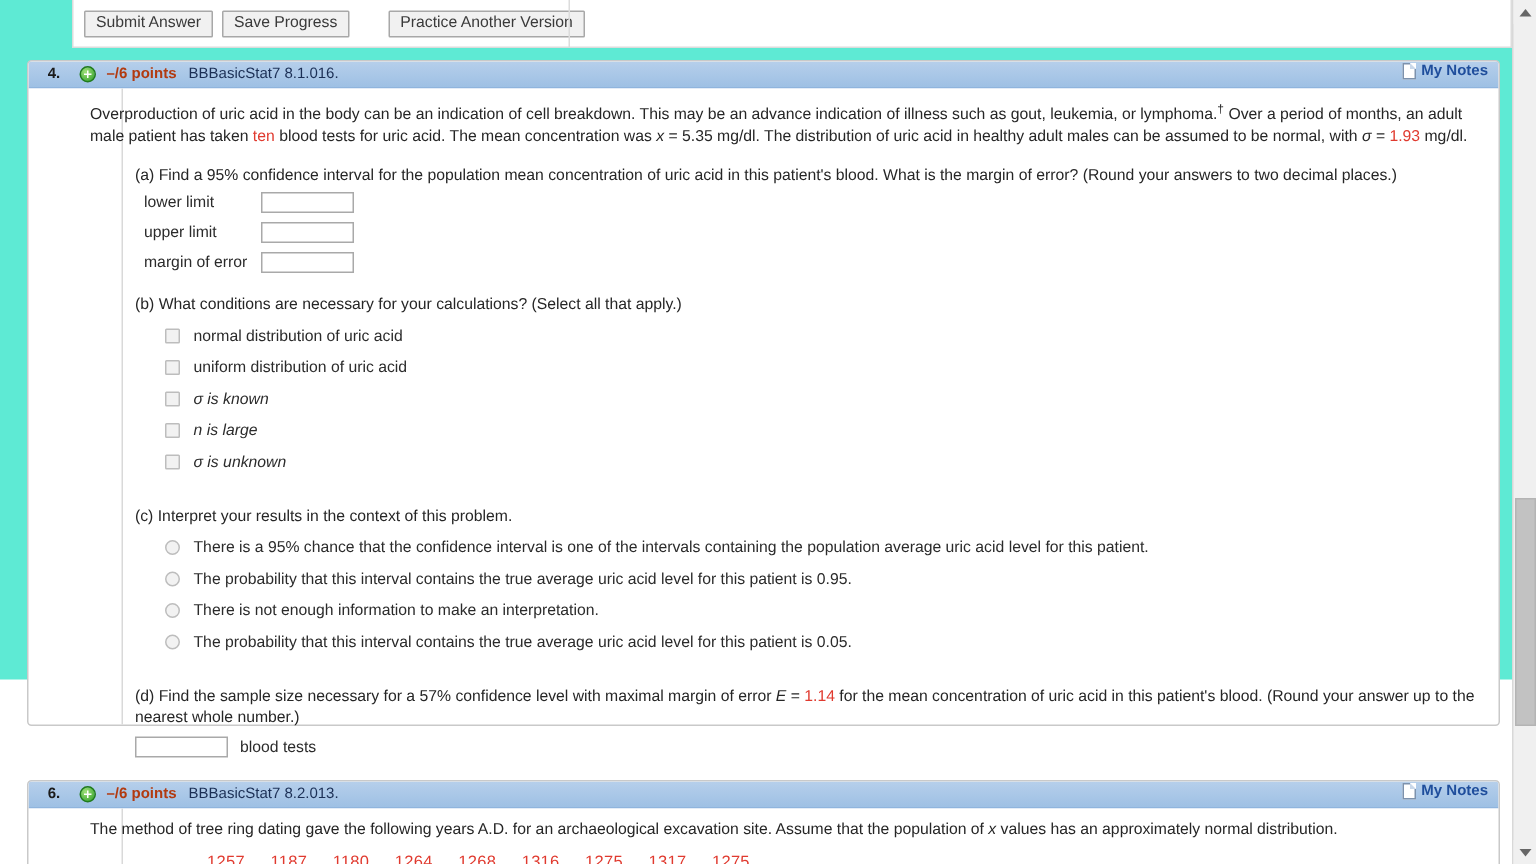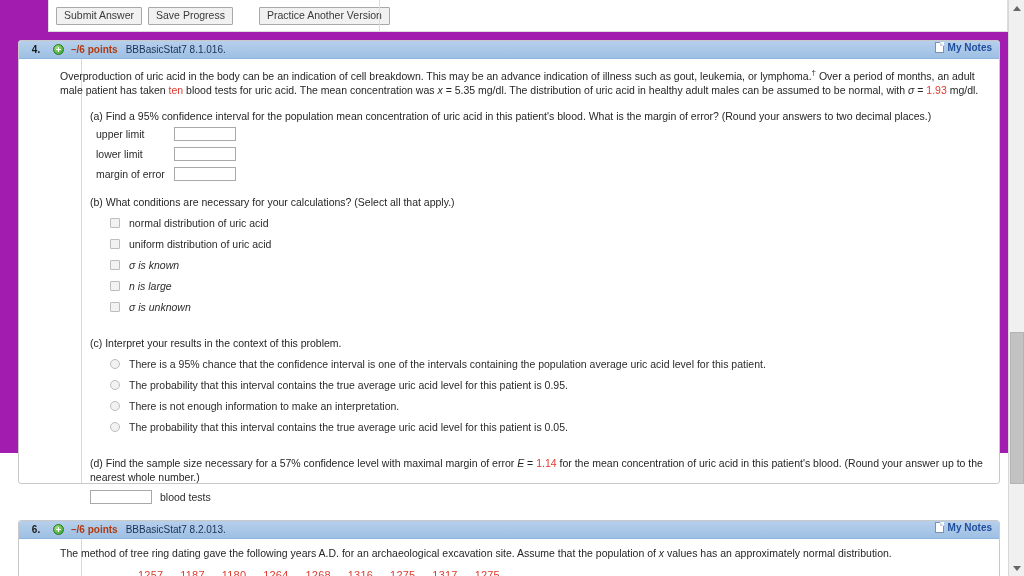--- a/index.html
+++ b/index.html
@@ -9,21 +9,21 @@
     width: 1024px; height: 576px;
     overflow: hidden;
     background: #ffffff;
     font-family: "Liberation Sans", sans-serif;
     font-size: 11px;
     color: #222222;
   }
   .page {
     position: relative;
     width: 1024px; height: 453px;
-    background: #a21caf;
+    background: #5eead4;
   }
 
   
   .scrollbar {
     position: absolute; right: 0; top: 0;
     width: 16px; height: 576px;
     background: #f0f0f0;
     border-left: 1px solid #d8d8d8;
   }
   .sb-arrow {
@@ -268,25 +268,25 @@
 
         <div class="ptext">
           <span>Overproduction of uric acid in the body can be an indication of cell breakdown. This may be an advance indication of illness such as gout, leukemia, or lymphoma.</span><span class="sup">†</span><span> Over a period of months, an adult male patient has taken</span>
           <span class="red">ten</span><span> blood tests for uric acid. The mean concentration was </span><span class="ital">x</span><span> = 5.35 mg/dl. The distribution of uric acid in healthy adult males can be assumed to be normal, with </span><span class="ital">σ</span><span> = </span><span class="red">1.93</span><span> mg/dl.</span>
         </div>
 
         <div class="part">
           <div class="part-q">(a) Find a 95% confidence interval for the population mean concentration of uric acid in this patient's blood. What is the margin of error? (Round your answers to two decimal places.)</div>
 
           <div class="ansrow">
+            <span class="anslabel">lower limit</span>
+            <input class="ansbox" type="text" value="" style="">
+          </div>
+          <div class="ansrow">
             <span class="anslabel">upper limit</span>
-            <input class="ansbox" type="text" value="" style="">
-          </div>
-          <div class="ansrow">
-            <span class="anslabel">lower limit</span>
             <input class="ansbox" type="text" value="" style="">
           </div>
           <div class="ansrow">
             <span class="anslabel">margin of error</span>
             <input class="ansbox" type="text" value="" style="">
           </div>
         </div>
 
         <div class="part">
           <div class="part-q">(b) What conditions are necessary for your calculations? (Select all that apply.)</div>

